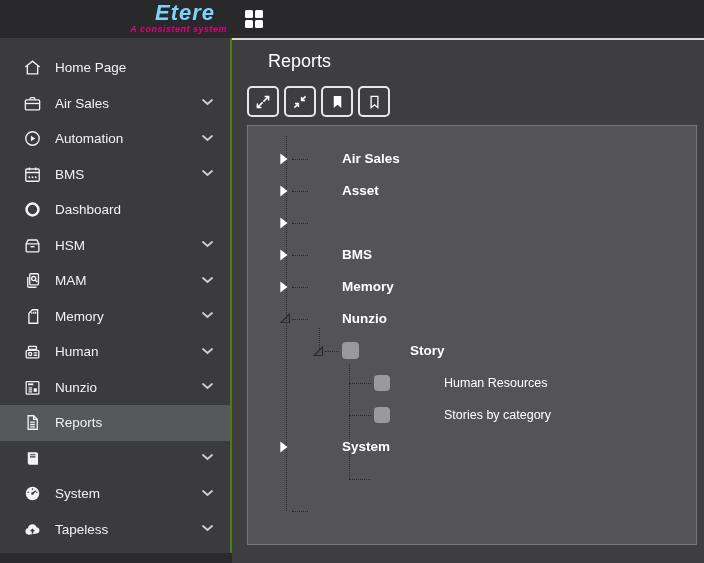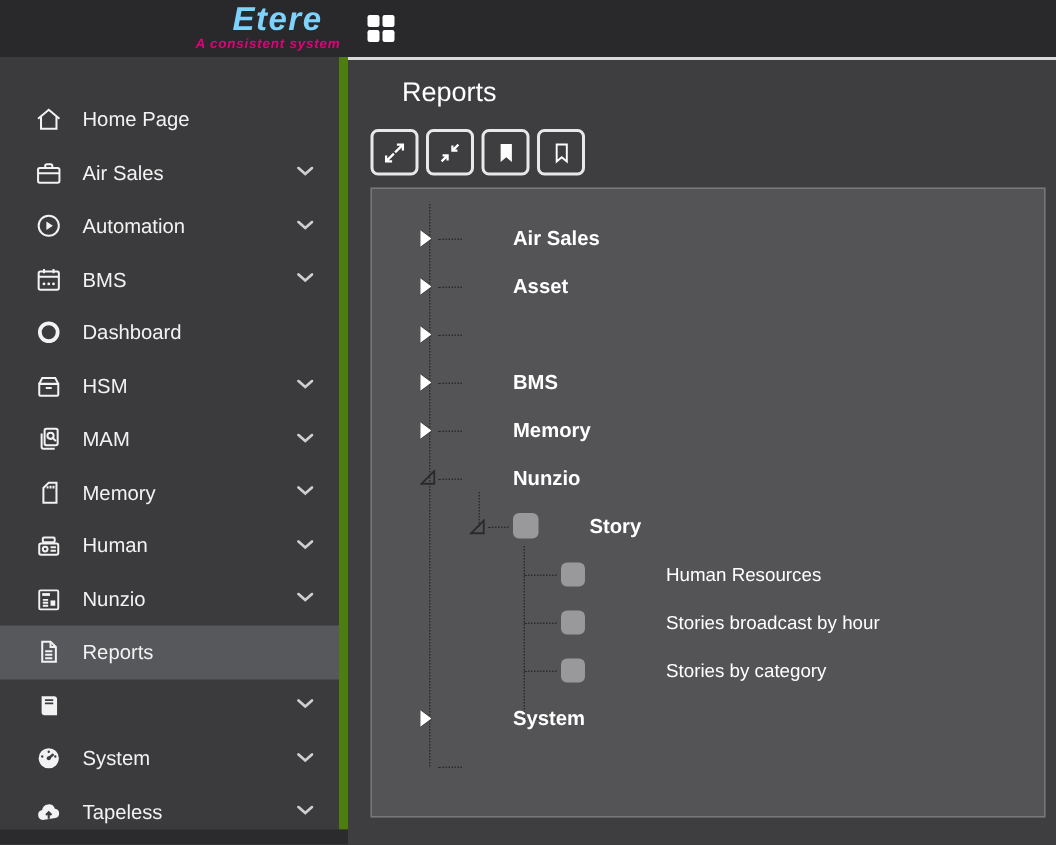--- a/index.html
+++ b/index.html
@@ -28,22 +28,22 @@
     color:#e4007c; letter-spacing:0.5px;margin-left:44px;
   }
   .grid-btn {
     position:absolute; left:243px; top:9px; width:22px; height:22px;
     background:transparent; border:none; cursor:pointer; padding:0;
   }
 
   
   .sidebar {
     position:absolute; left:0; top:38px; width:232px; height:515px;
-    background:#3b3b3d; padding-top:24px;
-    border-right:6px solid #4d7c0f;
+    background:#3b3b3d; padding-top:12px;
+    border-right:2px solid #4d7c0f;
   }
   .sidebar-footer {
     position:absolute; left:0; top:553px; width:232px; height:10px;
     background:#2b2b2d;
   }
   .s-item {
     position:relative; height:35.5px; display:flex; align-items:center;
     padding-left:22px; cursor:pointer;
   }
   .s-item.selected { background:#56585c; }
@@ -86,21 +86,21 @@
     position:absolute; background:#99999b; border-radius:4px; cursor:pointer;
   }
   .lvl1 .t-box { left:94px; top:7px; width:17px; height:17px; }
   .lvl2 .t-box { left:126px; top:8px; width:16px; height:16px; }
   .t-label {
     position:absolute; top:0; line-height:32px; color:#ffffff;
     font-size:13px; white-space:nowrap; cursor:pointer;
   }
   .t-label.bold { font-weight:bold; font-size:13.5px; }
   .lvl0 .t-label { left:94px; }
-  .lvl1 .t-label { left:145px; }
+  .lvl1 .t-label { left:162px; }
   .lvl2 .t-label { left:196px; font-size:12.5px;text-align:center; }
 </style>
 </head>
 <body>
 
 <div class="topbar">
   <div class="logo-zone">
     <div class="logo-title">Etere</div>
     <div class="logo-tag">A consistent system</div>
   </div>
@@ -398,24 +398,20 @@
         <span class="t-box"></span>
         <span class="t-label bold">Story</span>
       </div>
 
       <div class="t-row lvl2">
         <span class="t-box"></span>
         <span class="t-label">Human Resources</span>
       </div>
 
 
-      <div class="t-row lvl2">
-        <span class="t-box"></span>
-        <span class="t-label">Stories broadcast by hour</span>
-      </div>
 
       <div class="t-row lvl2">
         <span class="t-box"></span>
         <span class="t-label">Stories by category</span>
       </div>
 
       <div class="t-row lvl0">
         <span class="marker"><svg width="8" height="12" viewBox="0 0 8 12">
               <polygon points="0,0 8,6 0,12" fill="#fff" stroke="#2a2a2a" stroke-width="0.5"></polygon>
             </svg></span>

